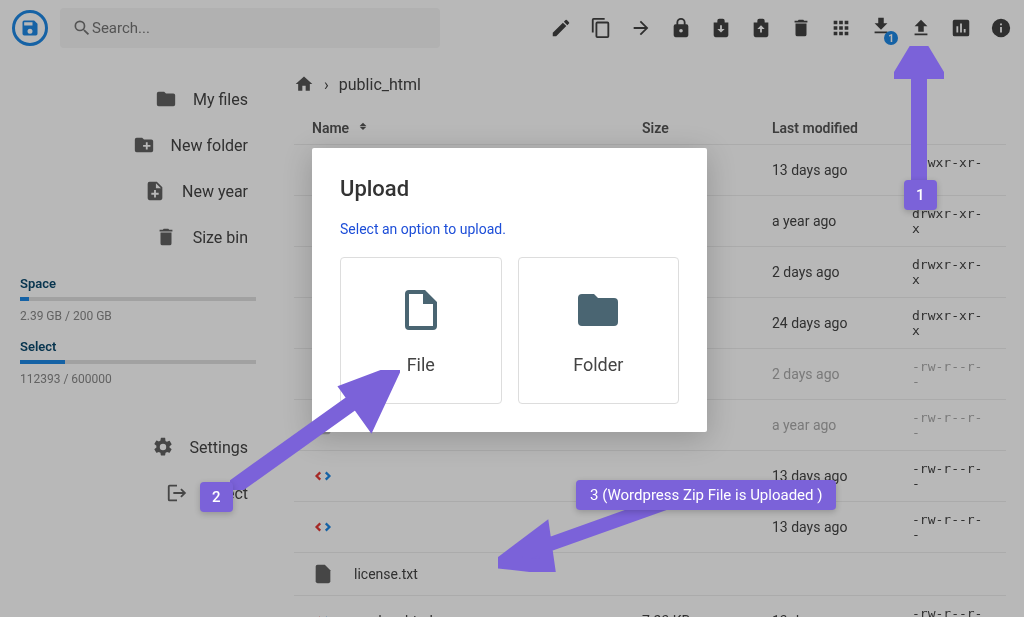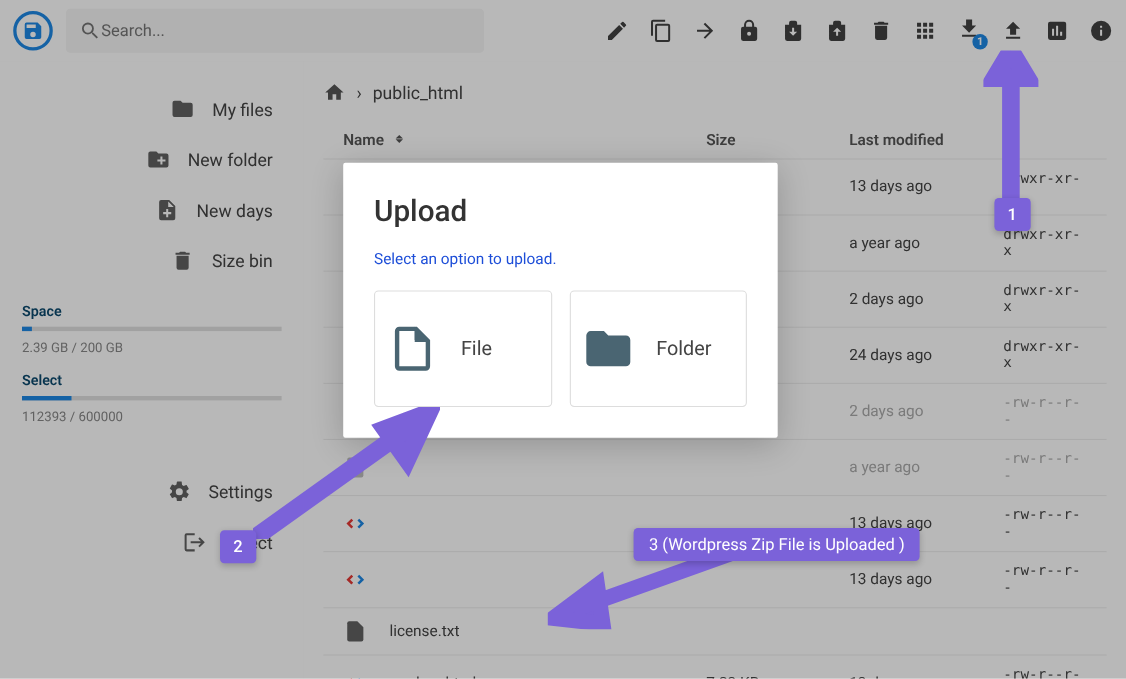--- a/index.html
+++ b/index.html
@@ -37,24 +37,24 @@
 .col-size { flex: 0 0 130px; }
 .col-mod { flex: 0 0 140px; }
 .col-perm { flex: 1; font-family: monospace; font-size: 13px; }
 .row { display: flex; align-items: center; padding: 10px 18px; font-size: 14px; color: #444; border-top: 1px solid #eee; }
 .row.muted { color: #aaa; }
 .file-icon { width: 22px; height: 22px; margin-right: 14px; display: inline-flex; align-items: center; justify-content: center; }
 .file-icon svg { width: 22px; height: 22px; }
 
 
 .modal { position: absolute; left: 312px; top: 148px; width: 395px; background: #fff; padding: 28px; z-index: 10; border-radius: 2px; box-shadow: 0 6px 30px rgba(0,0,0,0.2); }
-.modal h2 { font-size: 27px; font-weight: 500; color: #333; margin-bottom: 20px; }
+.modal h2 { font-size: 22px; font-weight: 500; color: #333; margin-bottom: 20px; }
 .modal-sub { font-size: 14px; color: #1d4ed8; margin-bottom: 20px; }
 .upload-options { display: flex; gap: 16px; }
-.upload-option { flex: 1; border: 1px solid #ddd; border-radius: 4px; padding: 28px 10px; display: flex; align-items: center; gap: 20px; cursor: pointer; }
+.upload-option { flex: 1; border: 1px solid #ddd; border-radius: 4px; padding: 28px 10px; display: flex; flex-direction: column; align-items: center; gap: 20px; cursor: pointer; }
 .upload-option svg { width: 48px; height: 48px; fill: #4a6572; }
 .upload-option span { font-size: 18px; color: #444; }
 
 
 .annot-badge { position: absolute; background: #7b62d9; color: #fff; font-size: 15px; padding: 6px 12px; border-radius: 4px; z-index: 20; font-weight: 500; box-shadow: 0 2px 6px rgba(0,0,0,0.2); }
 .annot-arrow { position: absolute; z-index: 18; }
 .annot-arrow svg { fill: #7b62d9; }
 .annot-text { position: absolute; background: #7b62d9; color: #fff; padding: 6px 14px; border-radius: 4px; font-size: 15px; z-index: 20; box-shadow: 0 2px 6px rgba(0,0,0,0.2); }
 </style>
 </head>
@@ -127,21 +127,21 @@
     <div class="sidebar-item">
       <svg viewBox="0 0 24 24">
           <path d="M20 6h-8l-2-2H4a2 2 0 00-2 2v12a2 2 0 002 2h16a2 2 0 002-2V8a2 2 0 00-2-2zm-1 8h-3v3h-2v-3h-3v-2h3V9h2v3h3v2z"></path>
         </svg>
       <span>New folder</span>
     </div>
     <div class="sidebar-item">
       <svg viewBox="0 0 24 24">
           <path d="M14 2H6a2 2 0 00-2 2v16a2 2 0 002 2h12a2 2 0 002-2V8l-6-6zm2 14h-3v3h-2v-3H8v-2h3v-3h2v3h3v2zM13 9V3.5L18.5 9H13z"></path>
         </svg>
-      <span>New days</span>
+      <span>New year</span>
     </div>
     <div class="sidebar-item">
       <svg viewBox="0 0 24 24">
           <path d="M6 19a2 2 0 002 2h8a2 2 0 002-2V7H6v12zM19 4h-3.5l-1-1h-5l-1 1H5v2h14V4z"></path>
         </svg>
       <span>Size bin</span>
     </div>
 
     <div class="sidebar-section-label">Space</div>
     <div class="progress p1"></div>

